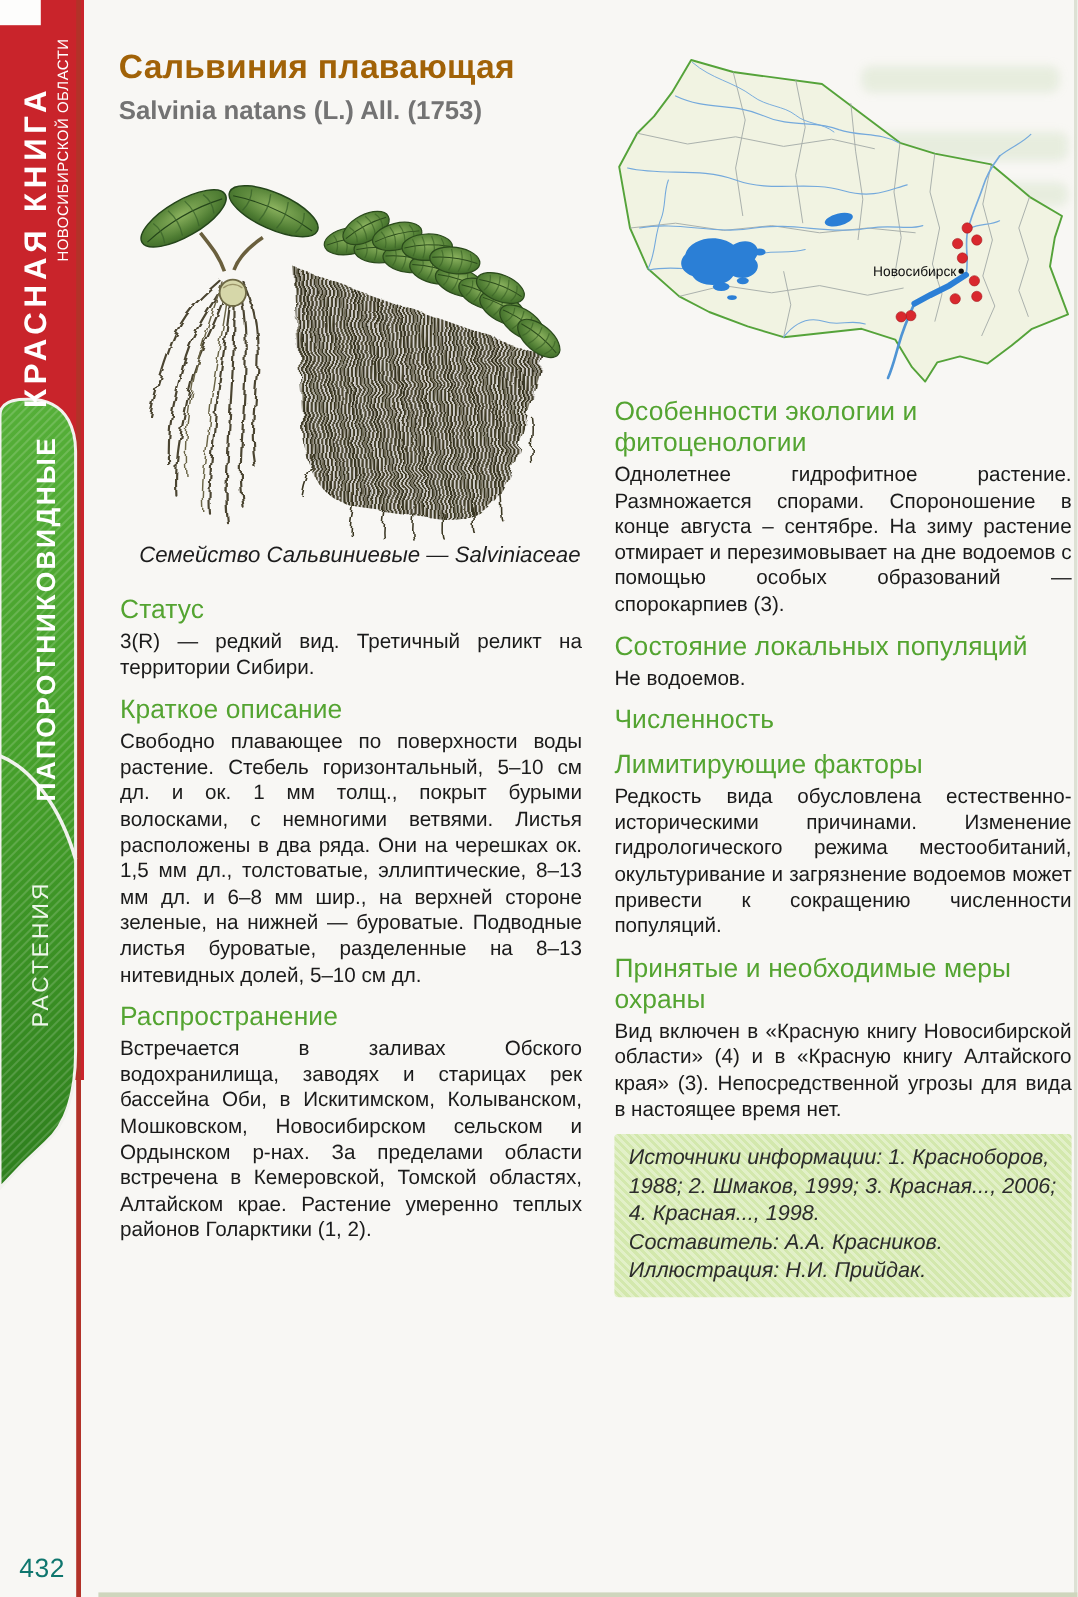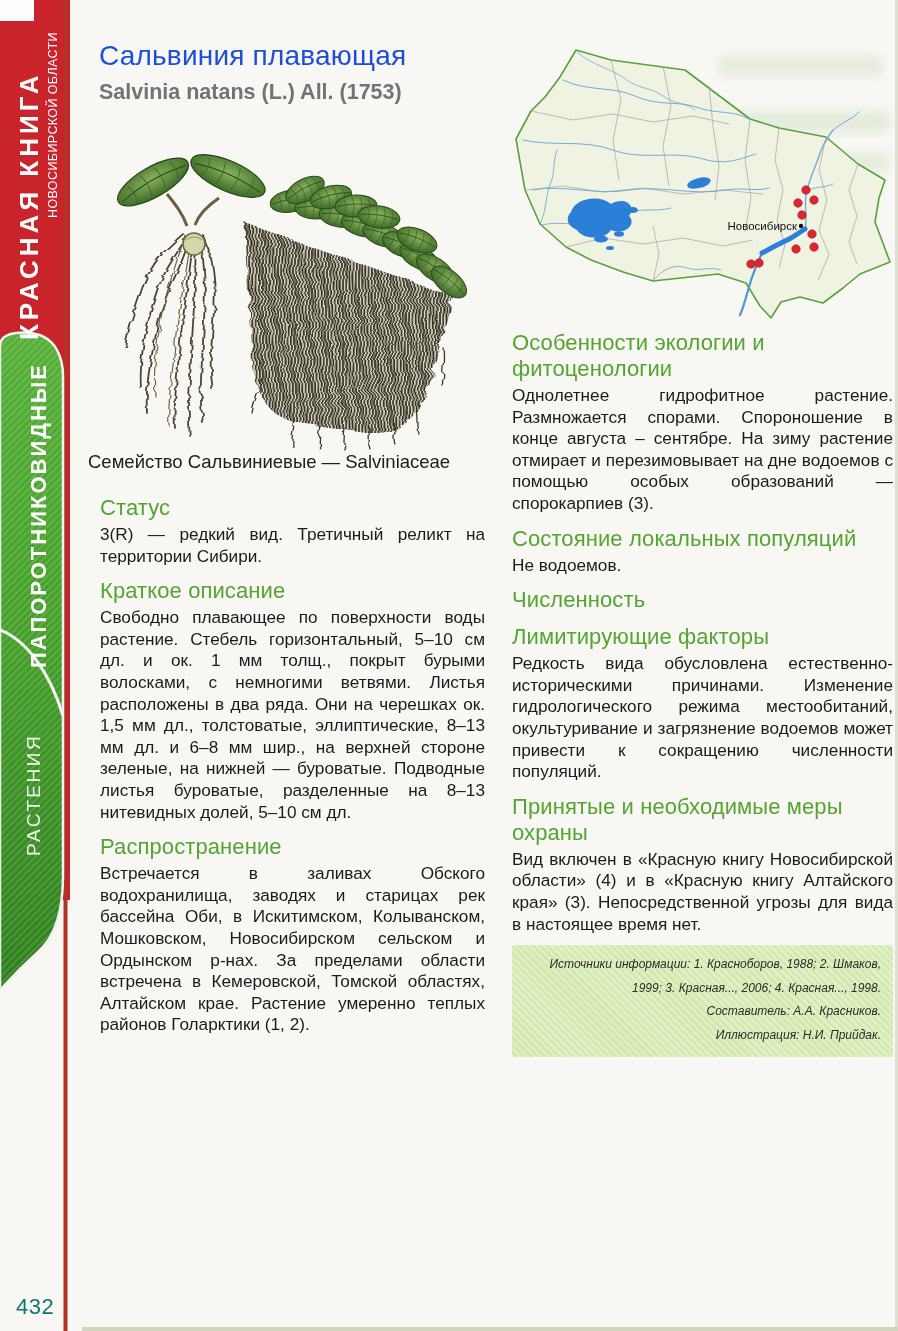--- a/index.html
+++ b/index.html
@@ -7,37 +7,37 @@
     width:898px;height:1331px;position:relative;overflow:hidden;
     background:#f8f7f4;
     font-family:"Liberation Sans",sans-serif;
   }
   .sidebar{position:absolute;left:0;top:0}
   .corner{position:absolute;left:0;top:0;width:34px;height:21px;background:#fdfdfc}
   .edge-r{position:absolute;right:0;top:0;width:3px;height:1331px;background:#dde1d4}
   .edge-b{position:absolute;left:82px;right:0;top:1327px;height:4px;background:#cfd6bd}
   .pagenum{position:absolute;left:16px;top:1294px;font-size:22px;color:#0f766e;letter-spacing:.5px}
 
-  .title{position:absolute;left:99px;top:40px;margin:0;font-size:28px;font-weight:400;color:#1d4ed8;letter-spacing:.2px}
+  .title{position:absolute;left:99px;top:40px;margin:0;font-size:28px;font-weight:700;color:#a16207;letter-spacing:.2px}
   .latin{position:absolute;left:99px;top:80px;margin:0;font-size:21.5px;font-weight:700;color:#737373}
   .illus{position:absolute;left:95px;top:128px}
-  .family{position:absolute;left:88px;top:451px;margin:0;font-size:18.5px;color:#1d1d1d}
+  .family{position:absolute;left:116px;top:451px;margin:0;font-style:italic;font-size:18.5px;color:#1d1d1d}
   .map{position:absolute;left:513px;top:40px}
 
   .col{position:absolute}
   .col-left{left:100px;top:484px;width:385px}
   .col-right{left:512px;top:319px;width:381px}
   .col h3{margin:11px 0 3px;font-size:22px;font-weight:400;color:#54a431;letter-spacing:.1px}
   .col p{margin:0 0 3px;font-size:17.2px;line-height:21.6px;color:#1b1b1b;text-align:justify}
 
   .sources{
     margin-top:10px;padding:8px 12px 10px;border-radius:3px;
     background:repeating-linear-gradient(45deg,#e2f0c8 0 2.5px,#d3e8ad 2.5px 5px);
   }
-  .sources p{margin:0;font-style:italic;font-size:12px;line-height:23.5px;color:#2c2c2c;text-align:right}
+  .sources p{margin:0;font-style:italic;font-size:18px;line-height:23.5px;color:#2c2c2c;text-align:left}
 
   .ghost{position:absolute;background:rgba(140,185,110,.16);filter:blur(4px);border-radius:8px}
   .g1{left:718px;top:55px;width:165px;height:22px}
   .g2{left:655px;top:110px;width:235px;height:24px}
   .g3{left:695px;top:152px;width:195px;height:20px}
 </style>
 </head>
 <body>
 
 <svg class="sidebar" width="80" height="1331" viewBox="0 0 80 1331" xmlns="http://www.w3.org/2000/svg">

